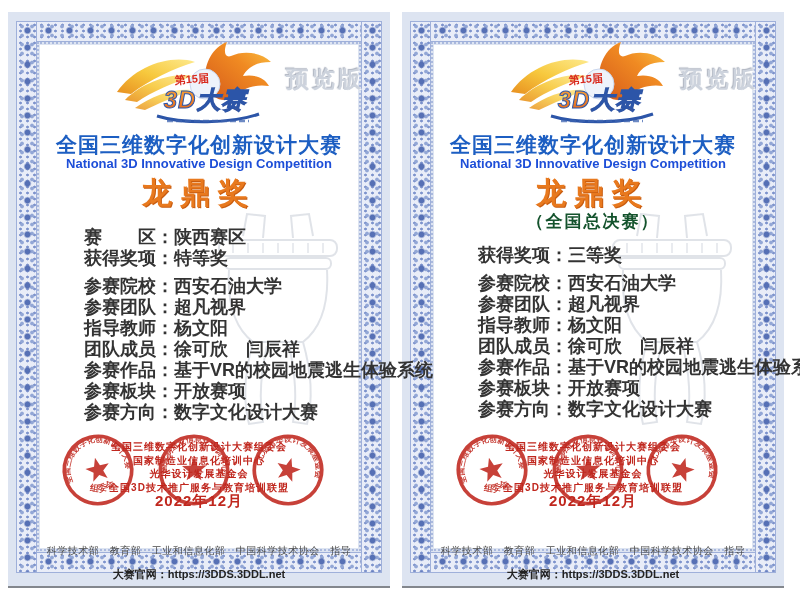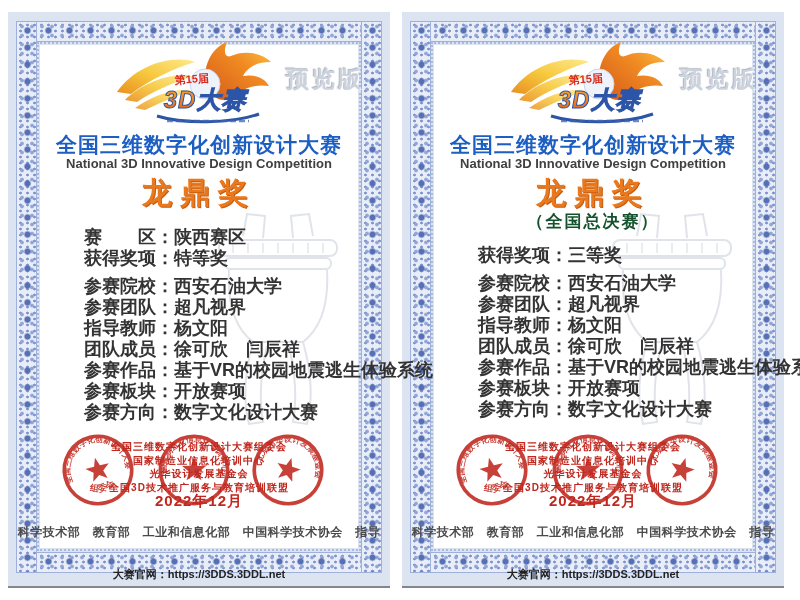--- a/index.html
+++ b/index.html
@@ -22,21 +22,21 @@
   .strip.left{left:8px;} .strip.right{right:8px;}
   .innerline{position:absolute;top:30px;left:29px;right:29px;bottom:35px;border:2px dotted #aab9de;}
   .content{position:absolute;top:33px;left:32px;right:32px;bottom:38px;background:#ffffff;}
   
   .logo{position:absolute;top:30px;left:50%;transform:translateX(-50%);z-index:2;}
   .preview{position:absolute;top:52px;right:26px;font-size:23px;font-weight:bold;
            color:#cdd3dd;letter-spacing:3px;z-index:2;
            text-shadow:1px 1px 1px #ffffff,-1px -1px 1px #aeb4c0;}
   .ctext{position:absolute;left:0;width:100%;text-align:center;z-index:2;}
   .title{top:119px;font-size:21px;font-weight:bold;color:#1c5ec2;letter-spacing:1px;}
-  .subtitle{top:144px;font-size:13px;font-weight:bold;color:#404040;}
+  .subtitle{top:144px;font-size:13px;font-weight:bold;color:#1d4ed8;}
   .award{top:161px;font-size:30px;font-weight:bold;color:#e8791e;letter-spacing:8px;
          text-shadow:1px 1px 0 #c85c10;}
   .scope{top:198px;font-size:17px;font-weight:bold;color:#14532d;letter-spacing:2px;}
   
   .fields{position:absolute;left:76px;top:218px;font-size:18px;font-weight:bold;color:#333;z-index:2;}
   #page2 .fields{top:236px;}
   .frow{margin-bottom:7px;line-height:14px;white-space:nowrap;}
   .frow.gap{margin-top:14px;}
   
   .ding{position:absolute;left:195px;top:198px;opacity:.5;z-index:1;}
@@ -44,21 +44,21 @@
   .sealtext{position:absolute;top:428px;left:0;width:100%;text-align:center;
             color:#c0271e;font-weight:bold;z-index:3;}
   .sealtext div{font-size:10px;line-height:13.5px;letter-spacing:1px;}
   .sealtext .date{font-size:15px;}
   .stamp{position:absolute;width:74px;height:74px;z-index:4;opacity:.88;top:421px;}
   .stamp.s1{left:53px;transform:rotate(-14deg);}
   .stamp.s2{left:149px;}
   .stamp.s3{left:243px;transform:rotate(16deg);}
   .stamp text{font-family:"Liberation Sans","DejaVu Sans",sans-serif;font-weight:bold;}
   
-  .guidance{top:512px;font-size:12px;font-weight:bold;color:#4a4a4a;letter-spacing:.5px;}
+  .guidance{top:532px;font-size:10px;font-weight:normal;color:#4a4a4a;letter-spacing:.5px;}
   .website{top:555px;font-size:11px;font-weight:bold;color:#222;}
 </style>
 </head>
 <body>
 
 <div class="screen">
 
   <div class="page" id="page1">
     <div class="strip h top"></div>
     <div class="strip h bottom"></div>

